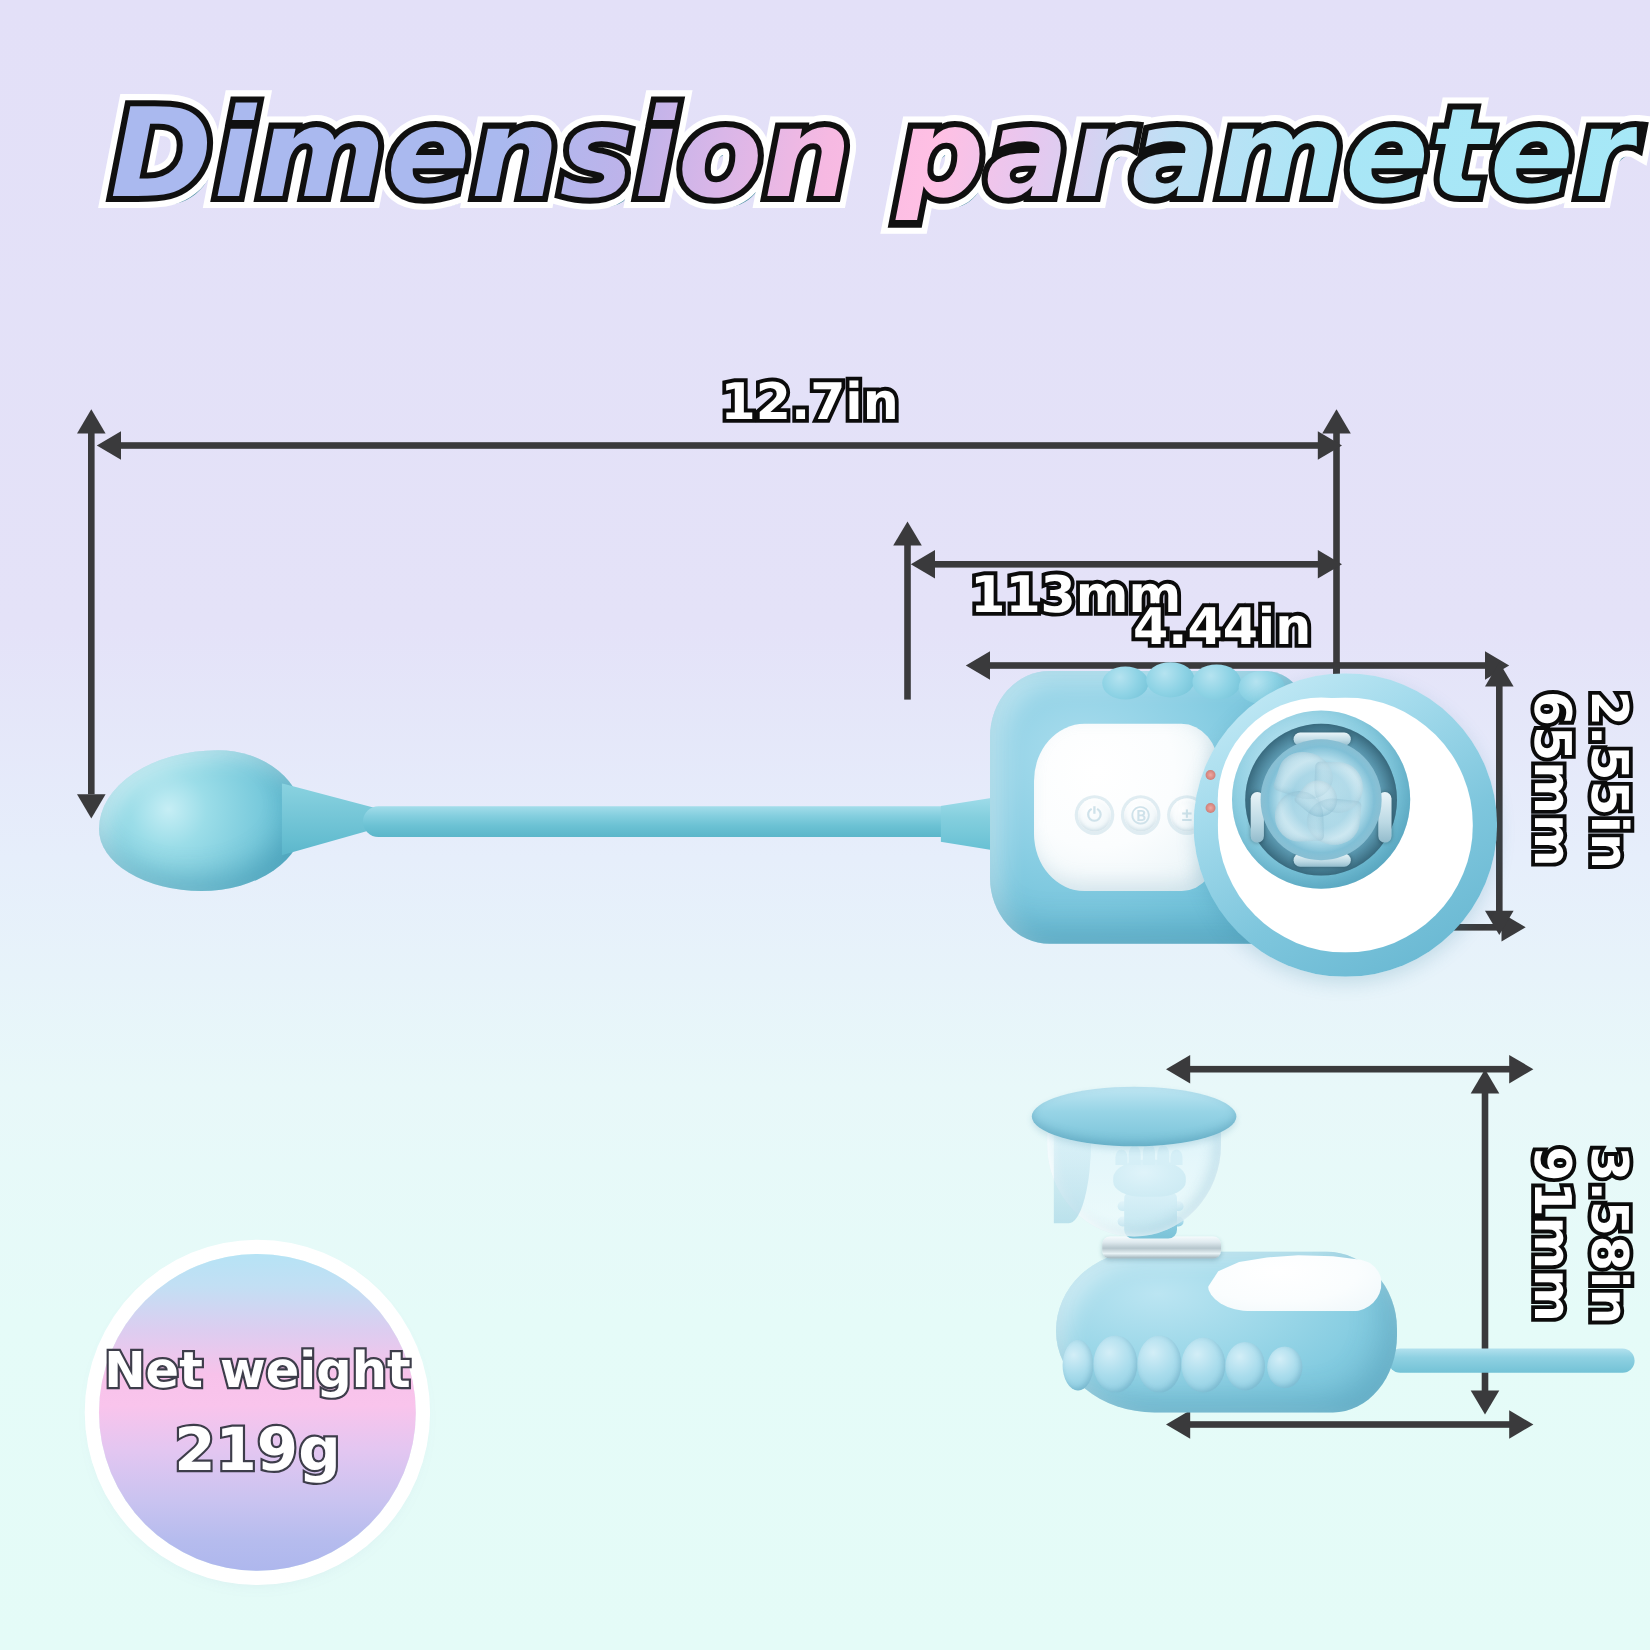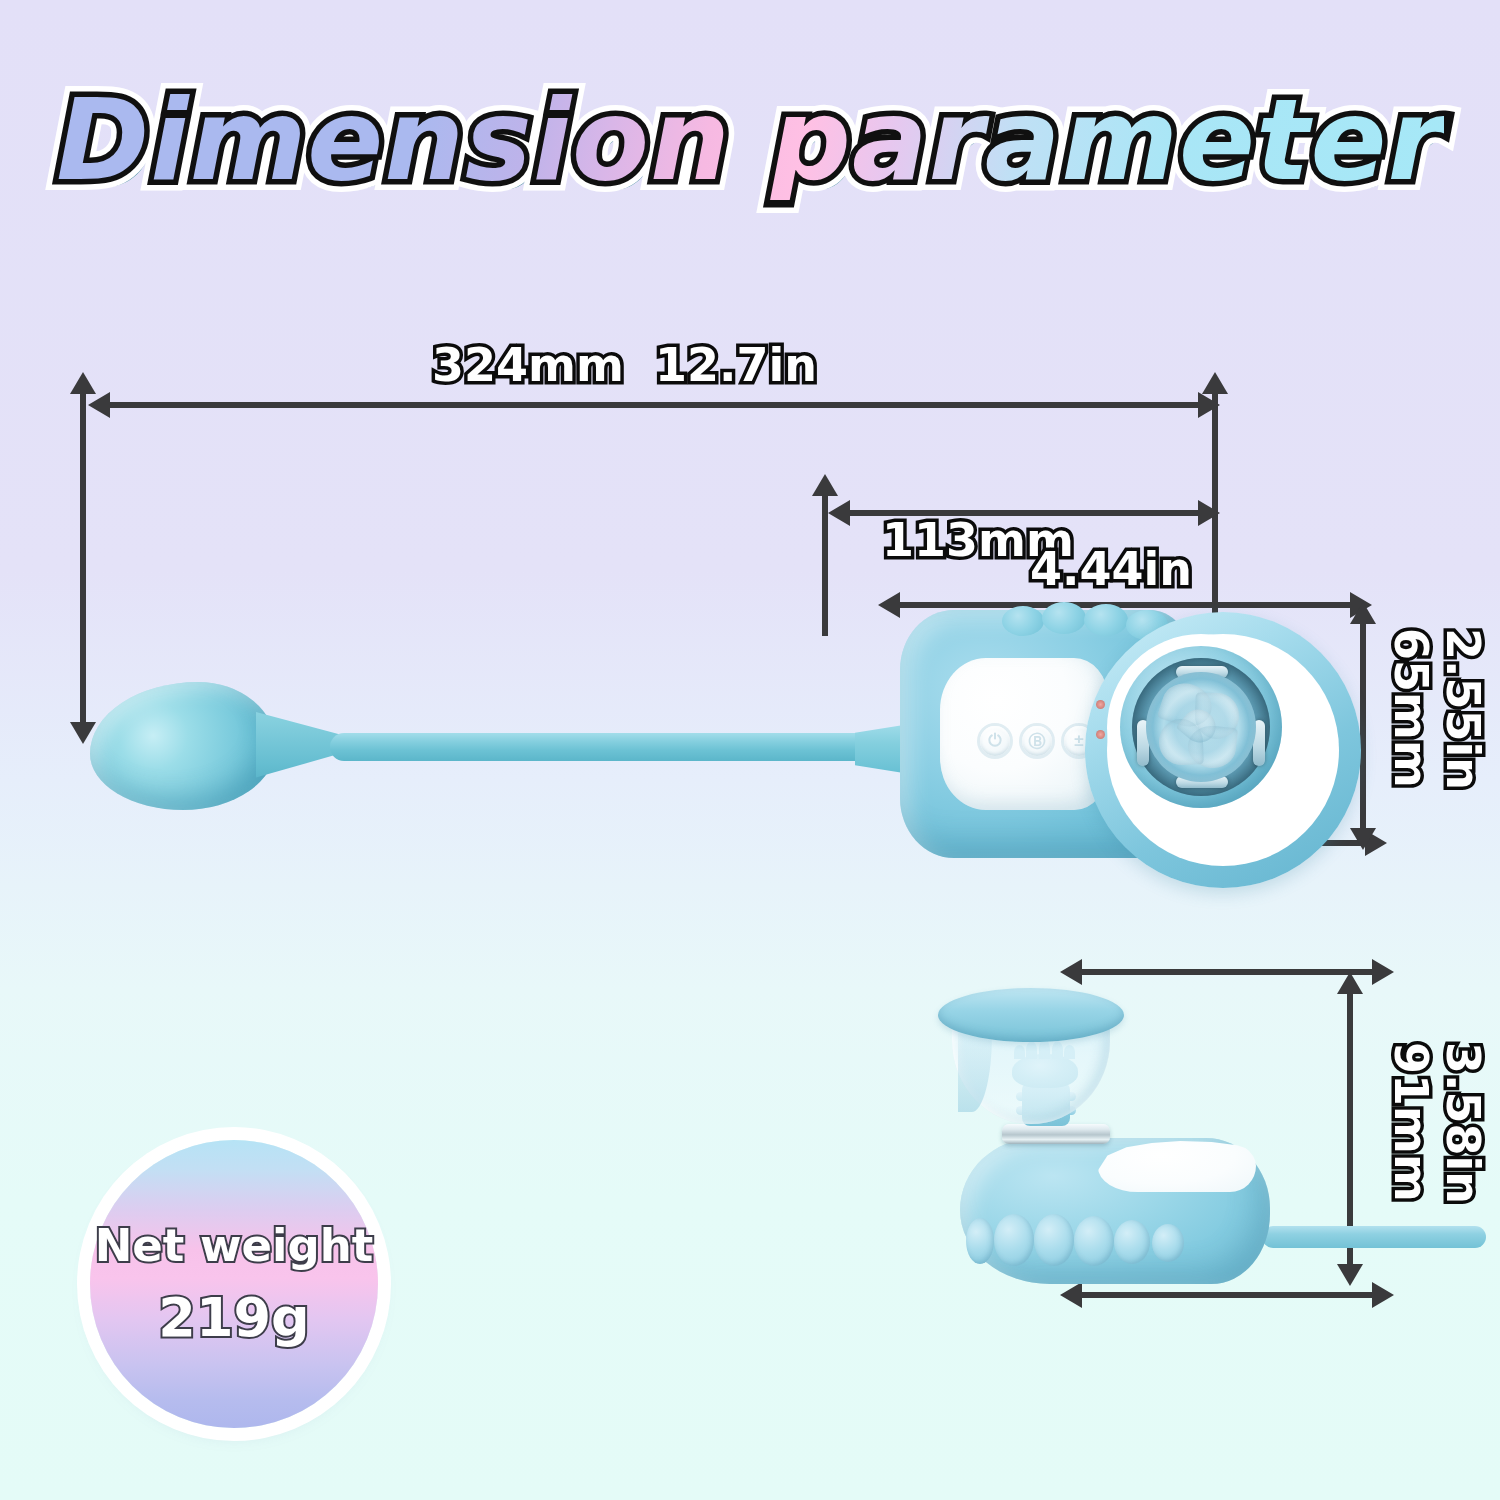--- a/index.html
+++ b/index.html
@@ -16,20 +16,21 @@
         #e8f8f9 66%,
         #e5fbf8 80%,
         #e4fbf7 100%);
     overflow:hidden;
   }
 
   
   #title-wrap{
     position:absolute;left:0;top:82px;width:1307px;text-align:center;
     pointer-events:none;
+    padding-left:44px;
   }
   .title-text{
     display:inline-block;
     font-family:"DejaVu Sans", sans-serif;
     font-weight:bold;font-style:italic;
     font-size:112px;letter-spacing:1px;
     line-height:1.05;
   }
   
   .t-layer{position:absolute;left:0;top:0;width:1500px;text-align:center;}
@@ -277,21 +278,20 @@
 
   <div id="title-wrap">
     <div style="position:relative;height:150px;">
       <div class="t-layer t-shadow"><span class="title-text">Dimension parameter</span></div>
       <div class="t-layer t-white"><span class="title-text">Dimension parameter</span></div>
       <div class="t-layer t-black"><span class="title-text">Dimension parameter</span></div>
       <div class="t-layer t-fill"><span class="title-text">Dimension parameter</span></div>
     </div>
   </div>
 
-  <div class="dim-label" style="left:432px;top:338px;">324mm</div>
   <div class="dim-label" style="left:655px;top:338px;text-align:center;">12.7in</div>
 
   <div class="dl v" style="left:80px;top:392px;height:330px;"></div>
   <div class="ah up" style="left:70px;top:372px;"></div>
   <div class="ah down" style="left:70px;top:722px;"></div>
 
   <div class="dl v" style="left:1212px;top:392px;height:340px;"></div>
   <div class="ah up" style="left:1202px;top:372px;"></div>
 
   <div class="dl h" style="left:108px;top:402px;width:1098px;"></div>

